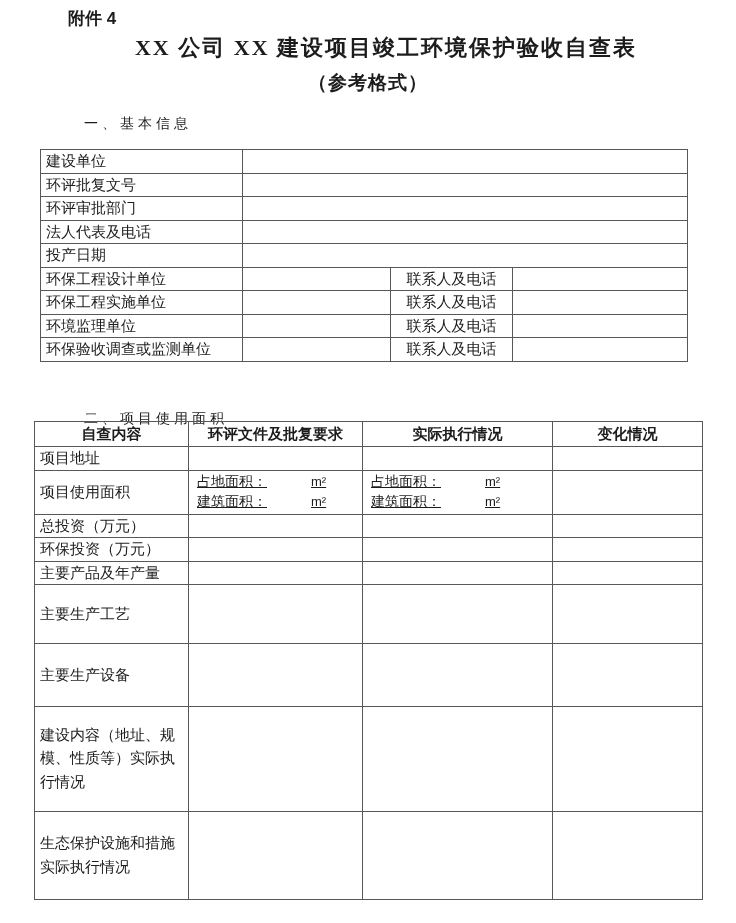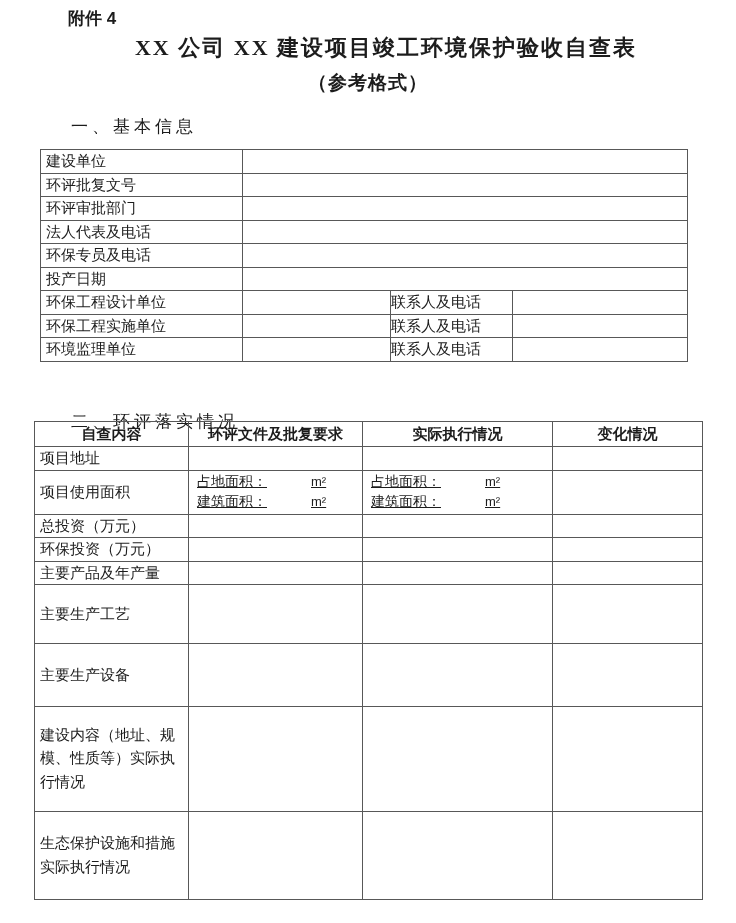--- a/index.html
+++ b/index.html
@@ -25,22 +25,22 @@
     font-size:22px; font-weight:bold; letter-spacing:2px;
     margin:0;
     padding-left:18px;
   }
   .subtitle {
     left:0; top:70px; width:736px;
     text-align:center;
     font-size:19px; font-weight:bold; letter-spacing:1px;
   }
   .section-heading {
-    left:71px;
-    font-size:17px; letter-spacing:4px;text-align:right;
+    left:84px;
+    font-size:14px; letter-spacing:4px;text-align:right;
   }
   .s1 { top:115px; }
   .s2 { top:410px; }
 
   
   table {
     position:absolute;
     border-collapse:collapse;
     table-layout:fixed;
   }
@@ -54,21 +54,21 @@
     overflow:hidden;
     line-height:1.5;
   }
   .t1 { left:40px; top:149px; width:647px; }
   .t1 tr { height:21.5px;padding-left:8px; }
   .t2 { left:34px; top:421px; width:668px; }
 
   .t2 th {
     text-align:center; font-weight:bold; padding:0;
   }
-  td.center { padding:0; }
+  td.center { text-align:center; padding:0; }
   td.blank { padding:0; }
 
   .rh-head { height:25px; }
   .rh-a { height:24px; }
   .rh-b { height:42px; }
   .rh-c { height:22px; }
   .rh-d { height:22px; }
   .rh-e { height:17px; }
   .rh-f { height:59px; }
   .rh-g { height:63px; }
@@ -111,49 +111,51 @@
   </tr>
   <tr>
     <td>环评审批部门</td>
     <td class="blank" colspan="3"></td>
   </tr>
   <tr>
     <td>法人代表及电话</td>
     <td class="blank" colspan="3"></td>
   </tr>
   <tr>
-    <td>环保专员及电话</td>
-    <td class="blank" colspan="3"></td>
-  </tr>
-  <tr>
     <td>投产日期</td>
     <td class="blank" colspan="3"></td>
   </tr>
   <tr>
     <td>环保工程设计单位</td>
     <td class="blank"></td>
     <td class="center">联系人及电话</td>
     <td class="blank"></td>
   </tr>
   <tr>
     <td>环保工程实施单位</td>
     <td class="blank"></td>
     <td class="center">联系人及电话</td>
     <td class="blank"></td>
   </tr>
   <tr>
     <td>环境监理单位</td>
+    <td class="blank"></td>
+    <td class="center">联系人及电话</td>
+    <td class="blank"></td>
+  </tr>
+  <tr>
+    <td>环保验收调查或监测单位</td>
     <td class="blank"></td>
     <td class="center">联系人及电话</td>
     <td class="blank"></td>
   </tr>
 </tbody>
   </table>
 
-<div class="abs section-heading s2">二、环评落实情况</div>
+<div class="abs section-heading s2">二、项目使用面积</div>
 
 <table class="t2">
   <colgroup>
       <col style="width:154px">
       <col style="width:174px">
       <col style="width:190px">
       <col style="width:150px">
     </colgroup>
   <tbody>
       <tr class="rh-head">

